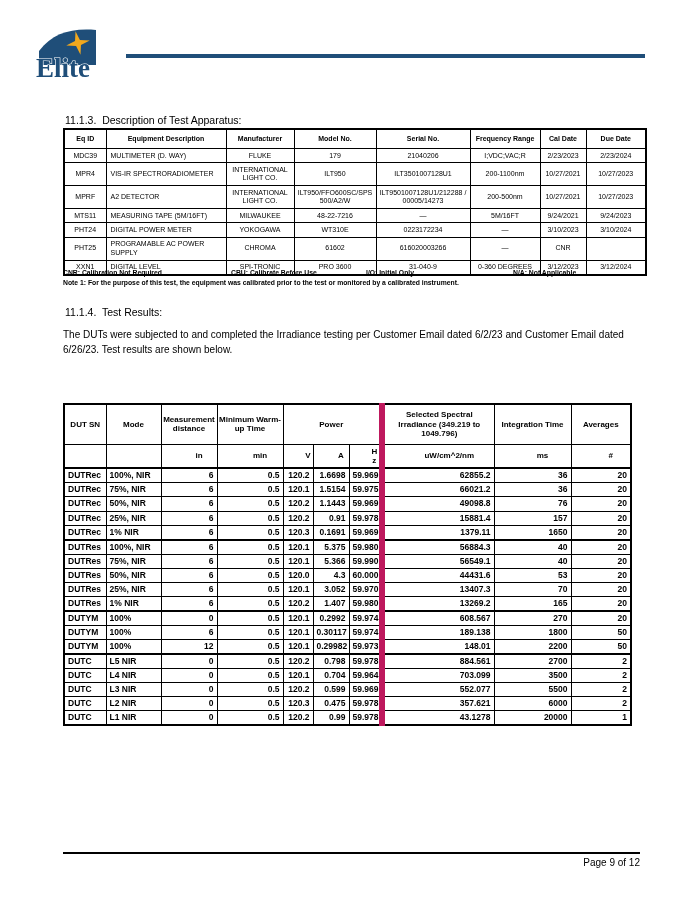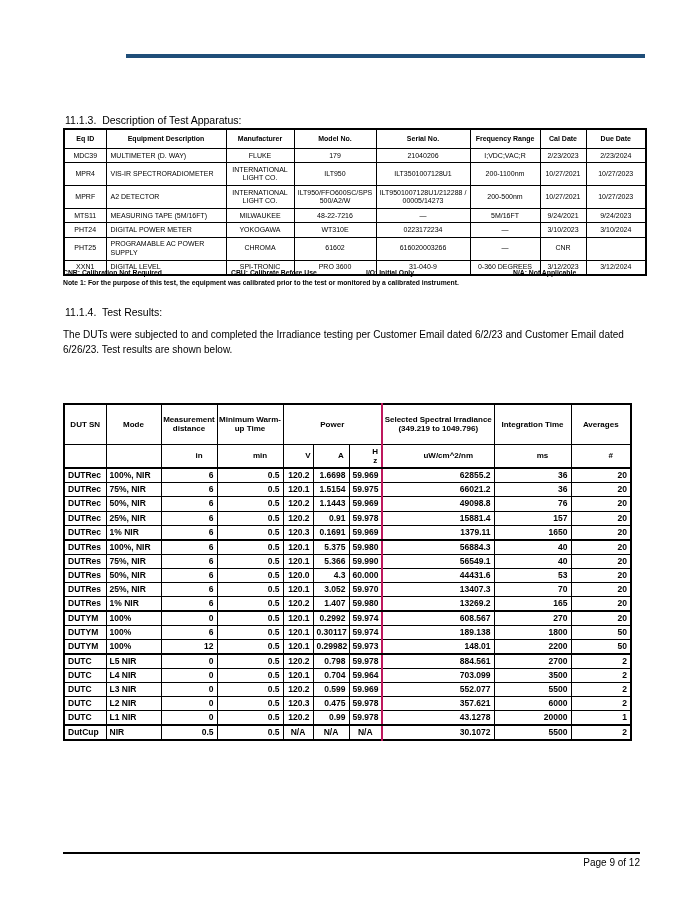--- a/index.html
+++ b/index.html
@@ -60,40 +60,47 @@
     font-size:8px; font-weight:bold; text-align:center; vertical-align:middle;
     padding:2px 1px; line-height:1.18;
   }
   .results thead tr:first-child th { height:40px; }
   .results thead tr:nth-child(2) th { height:16px; border-bottom:2px solid #000;padding-left:21px; }
   .results td {
     font-size:8.5px; font-weight:bold; text-align:right;
     padding:1px 3px; line-height:1.3; white-space:nowrap;
   }
   .results td:nth-child(1), .results td:nth-child(2) { text-align:left; }
-  .results td:nth-child(8), .results th.thick-left { border-left:2px solid #be185d; }
+  .results td:nth-child(8), .results th.thick-left { border-left:6px solid #be185d; }
   
   .results tbody tr:nth-child(5) td,
   .results tbody tr:nth-child(10) td,
   .results tbody tr:nth-child(13) td,
   .results tbody tr:nth-child(18) td { border-bottom:2px solid #000; }
   
   .results tbody tr:nth-child(19) td:nth-child(5),
   .results tbody tr:nth-child(19) td:nth-child(6),
   .results tbody tr:nth-child(19) td:nth-child(7) { text-align:center; }
 
   
   .footer-rule { position:absolute; left:63px; top:852px; width:577px; height:1.5px; background:#000; }
   .page-num { position:absolute; top:857px; right:57px; font-size:10px; }
 </style>
 </head>
 <body>
 
 <div class="page">
 
+  <div class="logo">
+    <svg width="68" height="56" viewBox="0 0 68 56">
+      <path d="M6,26 C20,8 38,3 63,5 L63,40 L6,40 Z" style="fill:var(--navy,#1f4e79)"></path>
+      <polygon points="45,6 47.5,15.5 57,18 47.5,20.5 45,30 42.5,20.5 33,18 42.5,15.5" transform="rotate(-12 45 18)" style="fill:var(--gold,#f2a81d)"></polygon>
+      <text x="3" y="52" font-family="Liberation Serif, serif" font-size="27" font-weight="bold" style="fill:var(--navy,#1f4e79); stroke:#ffffff; stroke-width:1.2; paint-order:stroke;">Elite</text>
+    </svg>
+  </div>
   <div class="header-rule"></div>
 
   <div class="sec-heading" id="heading-apparatus">11.1.3.  Description of Test Apparatus:</div>
 
   <table class="apparatus">
     <colgroup>
       <col style="width:42px">
         <col style="width:120px">
         <col style="width:68px">
         <col style="width:82px">
@@ -446,31 +453,19 @@
           <td>L1 NIR</td>
           <td>0</td>
           <td>0.5</td>
           <td>120.2</td>
           <td>0.99</td>
           <td>59.978</td>
           <td>43.1278</td>
           <td>20000</td>
           <td>1</td>
         </tr>
-        <tr>
-          <td>DutCup</td>
-          <td>NIR</td>
-          <td>0.5</td>
-          <td>0.5</td>
-          <td>N/A</td>
-          <td>N/A</td>
-          <td>N/A</td>
-          <td>30.1072</td>
-          <td>5500</td>
-          <td>2</td>
-        </tr>
       </tbody>
   </table>
 
   <div class="footer-rule"></div>
   <div class="page-num">Page 9 of 12</div>
 
 </div>
 
 </body></html>

